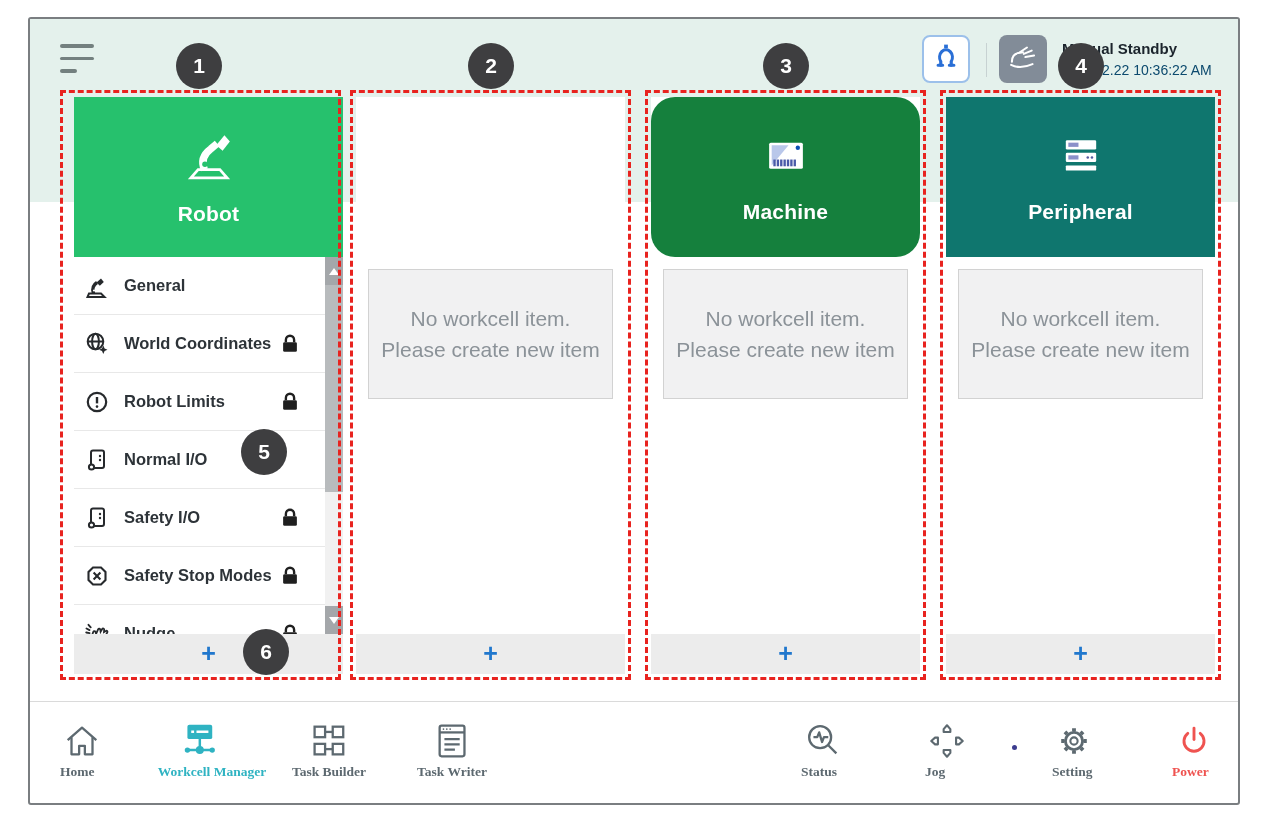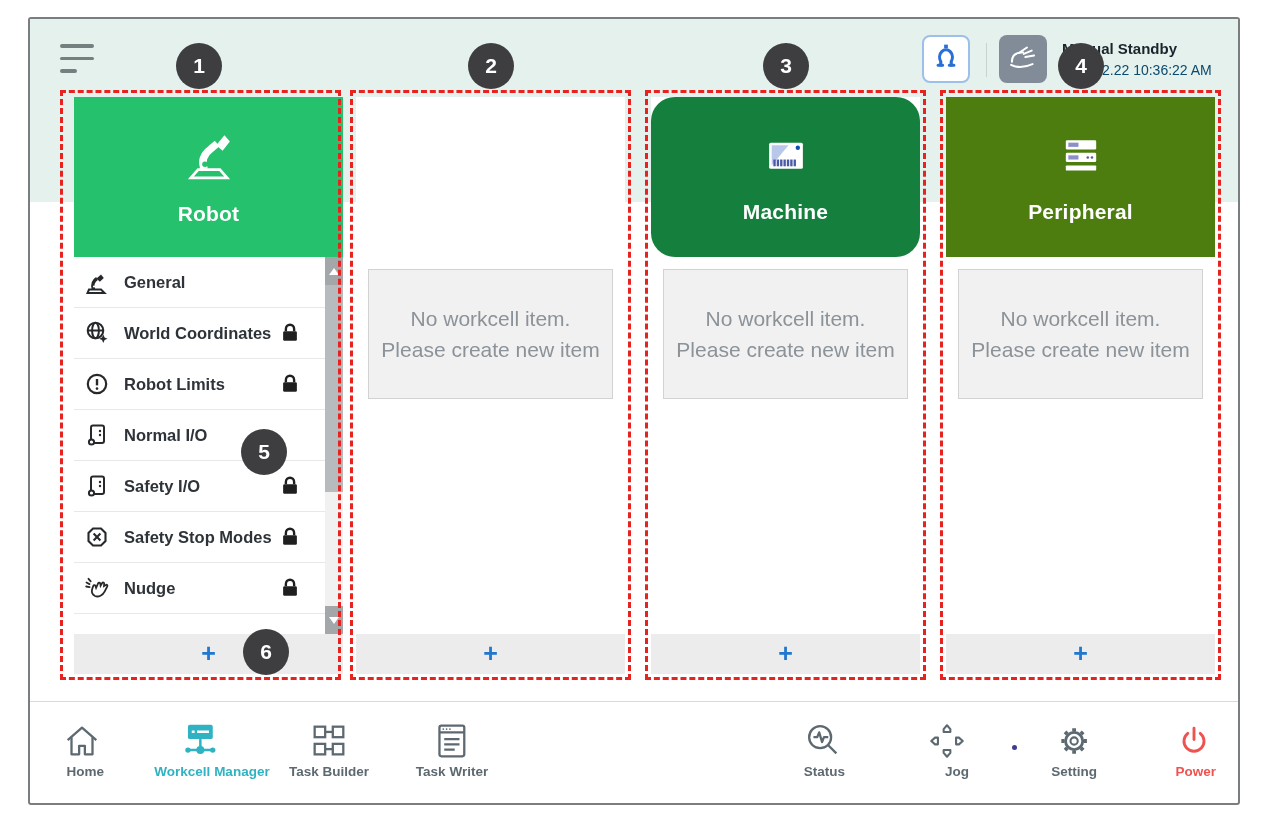--- a/index.html
+++ b/index.html
@@ -34,26 +34,26 @@
             box-sizing:border-box;z-index:30;pointer-events:none;}
   .d1{left:30px}.d2{left:320px}.d3{left:615px}.d4{left:910px}
 
   
   .card{position:absolute;top:78px;width:269px;height:577px;background:#fff;}
   .k1{left:44px}.k2{left:326px}.k3{left:621px}.k4{left:916px}
   .col-head{height:160px;display:flex;flex-direction:column;align-items:center;justify-content:center;cursor:pointer;}
   .h-robot{background:#26c16d;color:#26c16d;}
   .h-ee{background:#2bc0ae;}
   .h-machine{background:#15803d;border-radius:24px;}
-  .h-periph{background:#4d7c0f;}
+  .h-periph{background:#0f766e;}
   .col-title{color:#fff;font-size:21px;font-weight:bold;margin-top:12px;letter-spacing:.2px;}
 
   
   .wc-list{position:absolute;top:160px;left:0;right:0;bottom:40px;overflow:hidden;background:#fff;}
-  .wc-row{height:51px;box-sizing:border-box;border-bottom:1px solid #e8e8e8;display:flex;align-items:center;
+  .wc-row{height:58px;box-sizing:border-box;border-bottom:1px solid #e8e8e8;display:flex;align-items:center;
           padding:0 42px 0 10px;background:#fff;cursor:pointer;}
   .row-icon{width:26px;height:26px;flex:0 0 26px;display:flex;align-items:center;justify-content:center;}
   .row-label{font-size:16.5px;font-weight:bold;color:#2d3338;margin-left:14px;flex:1;white-space:nowrap;}
   .lock{margin-left:auto;display:flex;align-items:center;}
 
   
   .scrollbar{position:absolute;top:160px;right:0;width:18px;bottom:40px;background:#f1f1f1;z-index:5;}
   .sb-btn{position:absolute;left:0;width:18px;height:28px;background:#a4a7aa;display:flex;align-items:center;justify-content:center;cursor:pointer;}
   .sb-up{top:0}.sb-down{bottom:0}
   .tri{width:0;height:0;border-left:5px solid transparent;border-right:5px solid transparent;}
@@ -65,21 +65,21 @@
   .empty-box{position:absolute;top:172px;left:12px;right:12px;height:130px;background:#f1f1f2;
              border:1px solid #d2d2d2;box-sizing:border-box;display:flex;flex-direction:column;
              align-items:center;justify-content:center;gap:7px;}
   .empty-line{color:#8b9298;font-size:21px;}
   .col-foot{position:absolute;left:0;right:0;bottom:0;height:40px;background:#ececec;
             display:flex;align-items:center;justify-content:center;cursor:pointer;}
   .plus{color:#2077cd;font-size:25px;font-weight:bold;line-height:1;margin-top:-2px;}
 
   
   .nav-sep{position:absolute;left:0;right:0;top:682px;height:1px;background:#dadada;}
-  .nav-item{position:absolute;top:700px;transform:translateX(-50%);text-align:right;cursor:pointer;}
+  .nav-item{position:absolute;top:700px;transform:translateX(-50%);text-align:left;cursor:pointer;font-family:Liberation Serif, serif;}
   .nav-ico{width:44px;height:44px;margin:0 auto;display:flex;align-items:center;justify-content:center;}
   .nav-label{font-size:13.5px;font-weight:bold;color:#5d6970;margin-top:1px;white-space:nowrap;}
   .nav-active .nav-label{color:#2fb3c2;margin-left:24px;}
   .nav-power .nav-label{color:#ef5350;}
   .n-home{left:52px}.n-wm{left:170px}.n-tb{left:299px}.n-tw{left:422px}
   .n-status{left:793px}.n-jog{left:917px}.n-setting{left:1044px}.n-power{left:1164px}
   .nav-dot{position:absolute;left:982px;top:726px;width:5px;height:5px;border-radius:50%;background:#3d3d8f;}
 </style>
 </head>
 <body>

